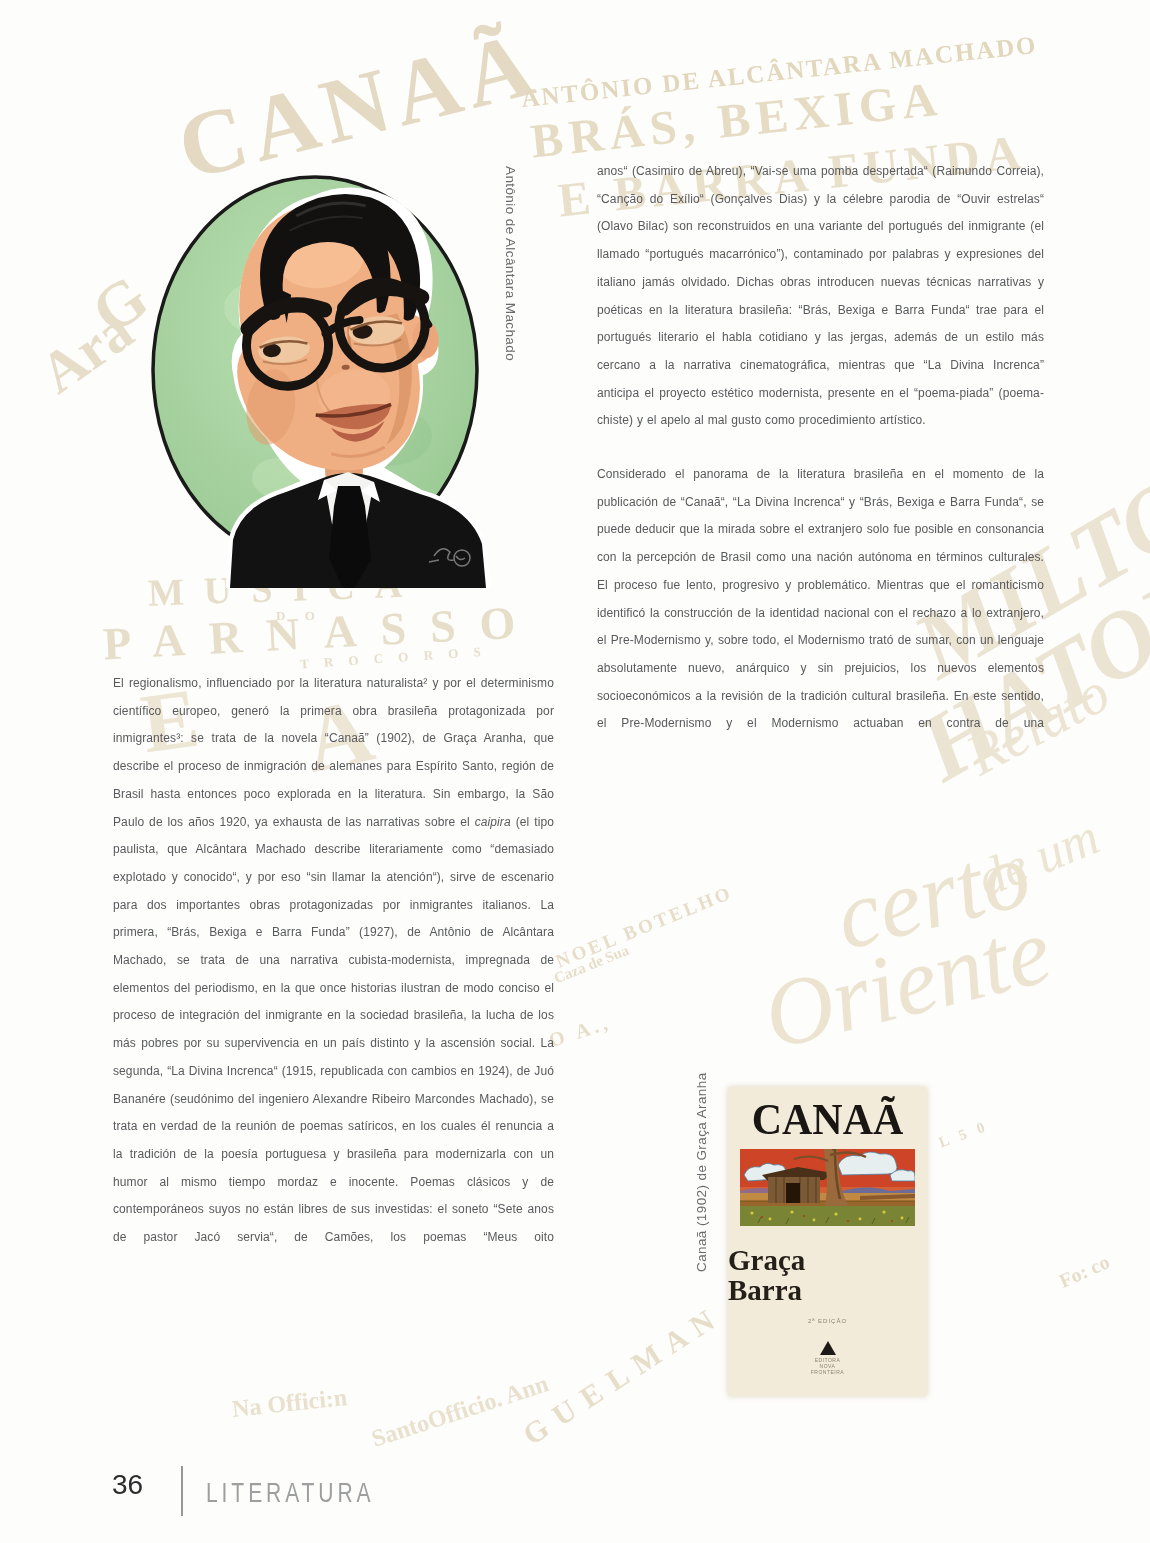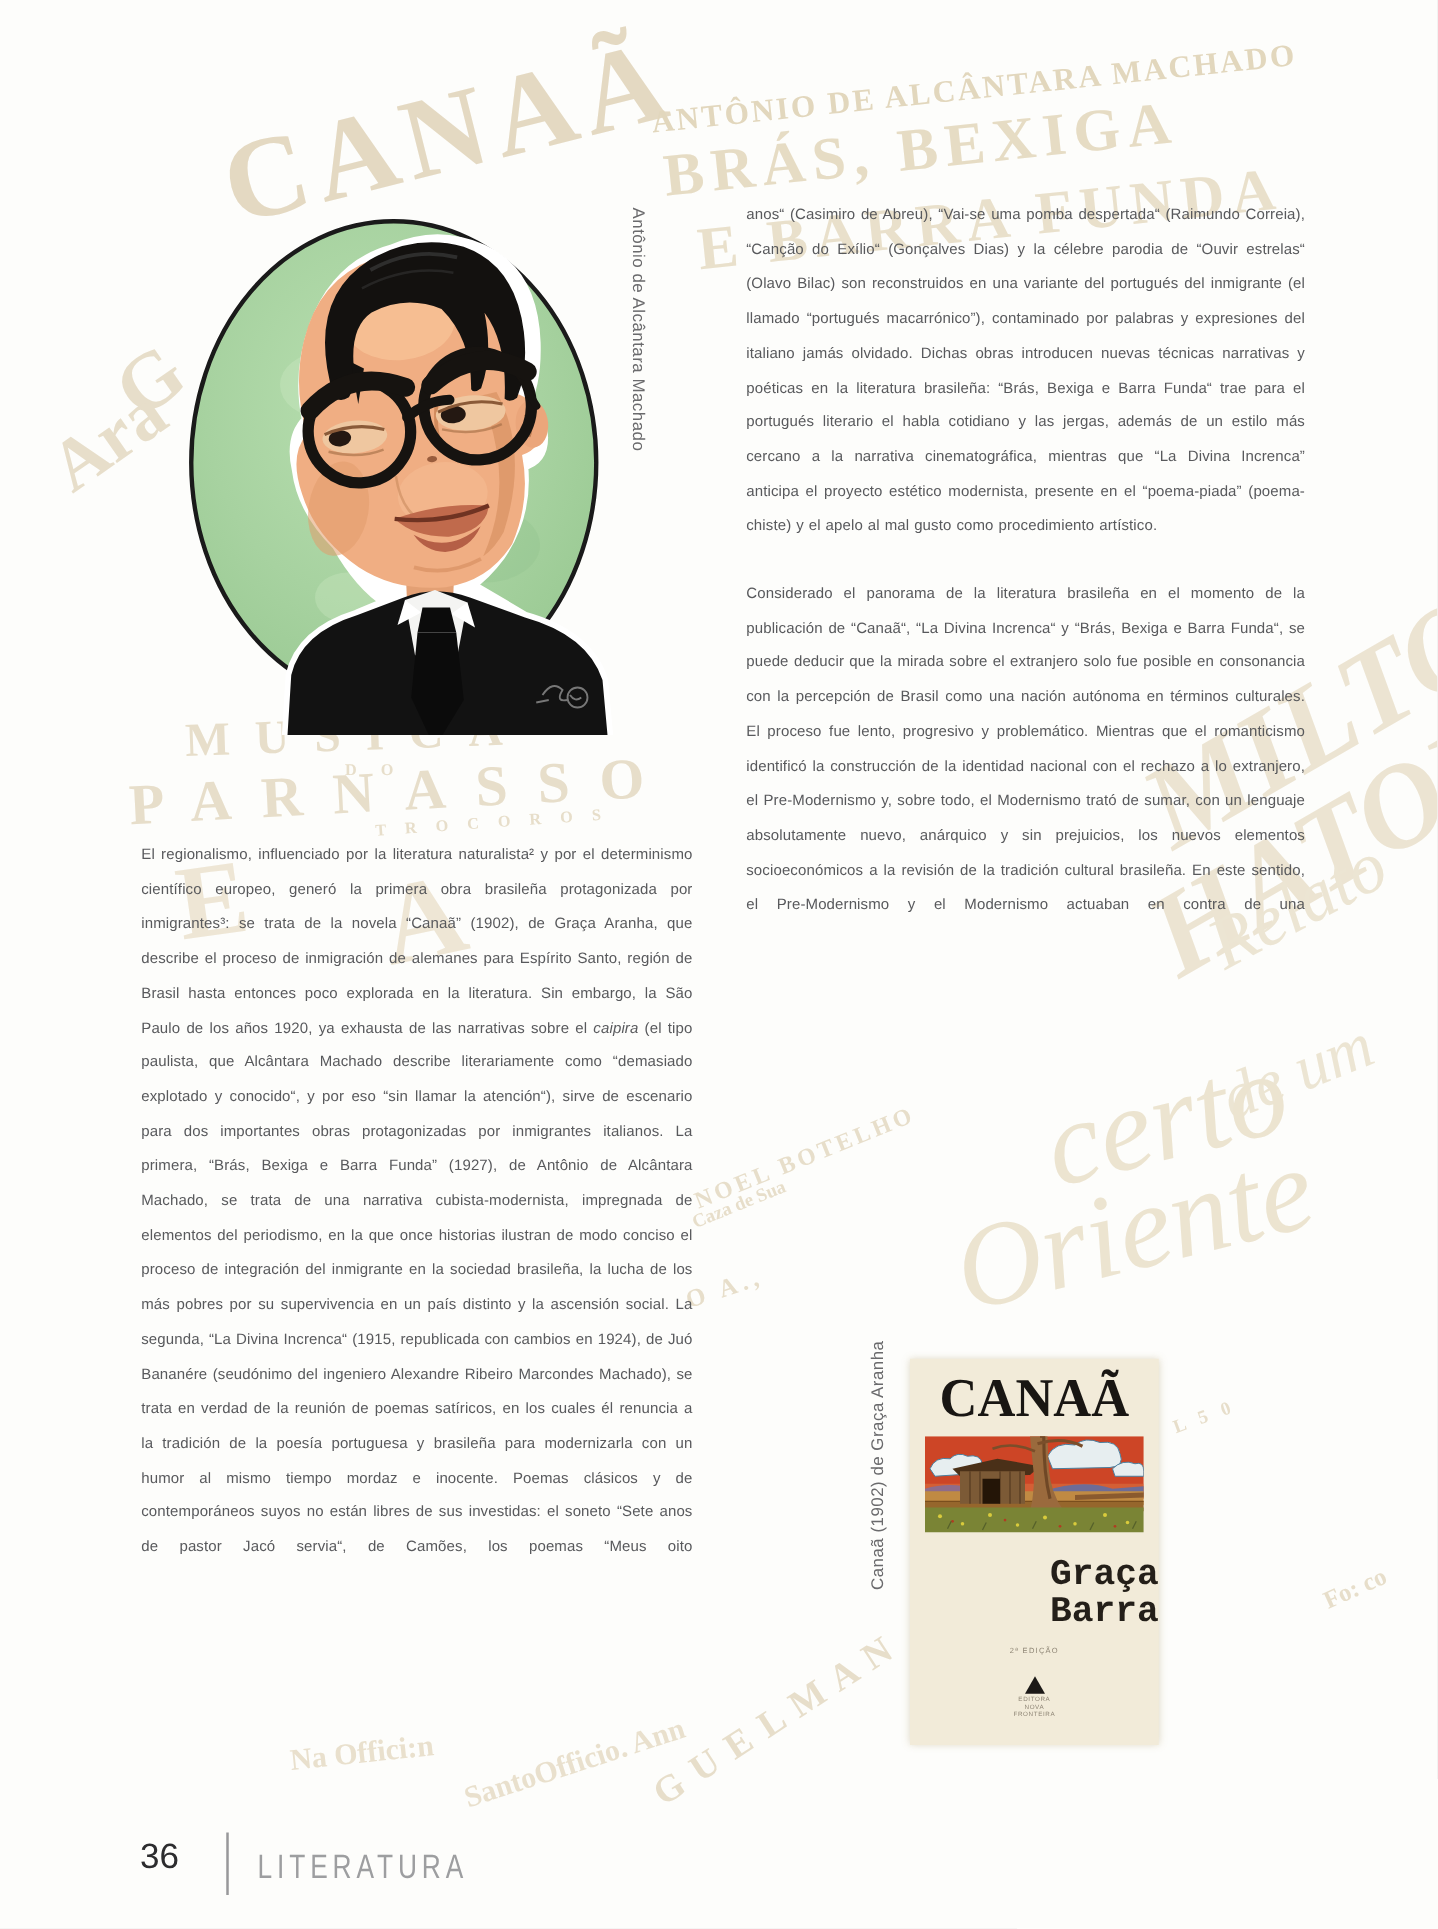--- a/index.html
+++ b/index.html
@@ -71,22 +71,22 @@
     position:absolute; z-index:3; left:728px; top:1087px; width:199px; height:309px;
     background:#f2ebd9; box-shadow:0 0 6px rgba(160,140,90,.35);
   }
   .cover-title{
     position:absolute; top:8px; width:100%; text-align:center;
     font-family:"Liberation Serif",serif; font-weight:bold; font-size:42px;
     color:#191613; letter-spacing:0px; transform:scaleY(1.04);
   }
   .cover-art{position:absolute; left:12px; top:62px; width:175px; height:77px;}
   .cover-author{
-    position:absolute; top:158px; width:100%; text-align:right;
-    font-family:Liberation Mono, monospace; font-weight:bold; font-size:29px;
+    position:absolute; top:158px; width:100%; text-align:left;
+    font-family:Liberation Serif, serif; font-weight:bold; font-size:29px;
     line-height:30px; color:#241f19;
   }
   .cover-edition{
     position:absolute; top:231px; width:100%; text-align:center;
     font-size:6px; letter-spacing:1px; color:#8d8474;
   }
   .cover-logo{position:absolute; top:254px; width:100%; text-align:center;}
   .cover-triangle{
     width:0; height:0; margin:0 auto 2px auto;
     border-left:8px solid transparent; border-right:8px solid transparent;

